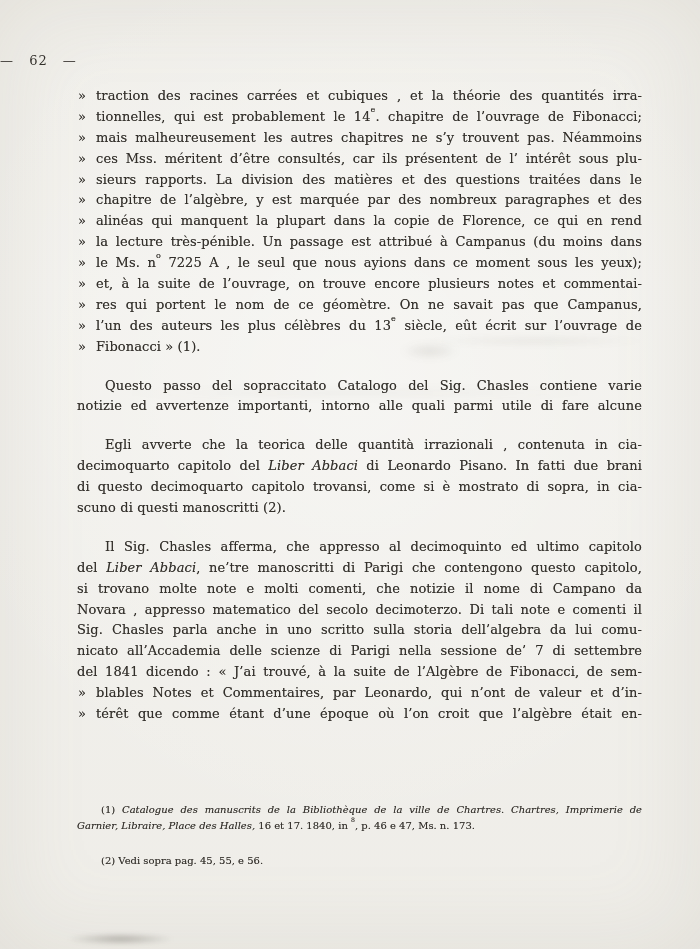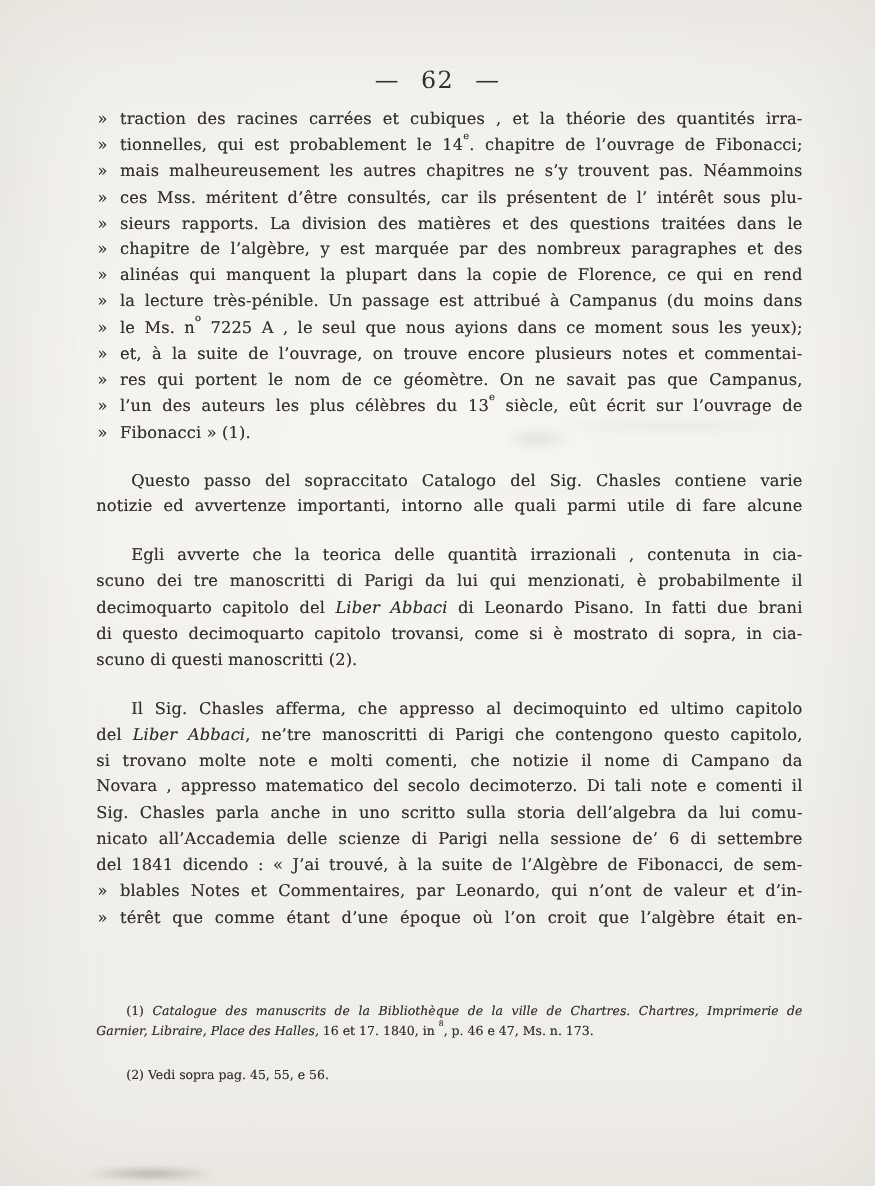--- a/index.html
+++ b/index.html
@@ -12,21 +12,21 @@
     position:relative;width:700px;height:949px;overflow:hidden;
     background:var(--paper,#f3f2ee);
     background-image:
       radial-gradient(ellipse 90% 70% at 50% 40%, rgba(255,255,255,0.35), rgba(255,255,255,0) 70%),
       linear-gradient(180deg, rgba(190,182,166,0.06), rgba(190,182,166,0.02) 30%, rgba(190,182,166,0.08));
     box-shadow:inset 0 0 90px rgba(150,140,120,0.14);
     color:var(--ink,#33302b);
   }
   .header{
     position:absolute;top:53px;left:0;width:100%;
-    text-align:center;font-size:19px;letter-spacing:1px;word-spacing:10px;
+    text-align:left;font-size:13px;letter-spacing:1px;word-spacing:10px;
   }
   .body-text{
     position:absolute;top:86px;left:77px;width:565px;
     font-size:13px;line-height:20.9px;letter-spacing:0.1px;
     text-shadow:0 0 0.5px rgba(45,42,38,0.55);
   }
   .para{margin:0;padding:0;}
   .line{position:relative;display:block;height:20.9px;}
   .qm{position:absolute;left:1px;top:0;}
   .txt{display:block;text-align:justify;text-align-last:justify;}
@@ -132,23 +132,20 @@
         </div>
         <div class="line">
           <span class="txt">notizie ed avvertenze importanti, intorno alle quali parmi utile di fare alcune</span>
         </div>
       </div>
       <div class="para">
         <div class="line">
           <span class="txt ind">Egli avverte che la teorica delle quantità  irrazionali , contenuta in cia-</span>
         </div>
         <div class="line">
-          <span class="txt">scuno dei tre manoscritti di Parigi da lui qui menzionati, è probabilmente il</span>
-        </div>
-        <div class="line">
           <span class="txt">decimoquarto capitolo del <i>Liber Abbaci</i> di Leonardo Pisano. In fatti due brani</span>
         </div>
         <div class="line">
           <span class="txt">di questo decimoquarto capitolo trovansi, come si è mostrato di sopra, in cia-</span>
         </div>
         <div class="line flush">
           <span class="txt">scuno di questi manoscritti (2).</span>
         </div>
       </div>
       <div class="para">
@@ -161,21 +158,21 @@
         <div class="line">
           <span class="txt">si trovano molte note e molti comenti, che notizie il nome di Campano da</span>
         </div>
         <div class="line">
           <span class="txt">Novara , appresso matematico del secolo decimoterzo. Di tali note e comenti il</span>
         </div>
         <div class="line">
           <span class="txt">Sig. Chasles parla anche in uno scritto sulla storia dell’algebra da lui comu-</span>
         </div>
         <div class="line">
-          <span class="txt">nicato all’Accademia delle scienze di Parigi nella sessione de’ 6 di settembre</span>
+          <span class="txt">nicato all’Accademia delle scienze di Parigi nella sessione de’ 7 di settembre</span>
         </div>
         <div class="line">
           <span class="txt">del 1841 dicendo : « J’ai trouvé, à la suite de l’Algèbre de Fibonacci, de sem-</span>
         </div>
         <div class="line">
           <span class="qm">»</span>
           <span class="txt q">blables Notes et Commentaires, par Leonardo, qui n’ont de valeur et d’in-</span>
         </div>
         <div class="line">
           <span class="qm">»</span>

